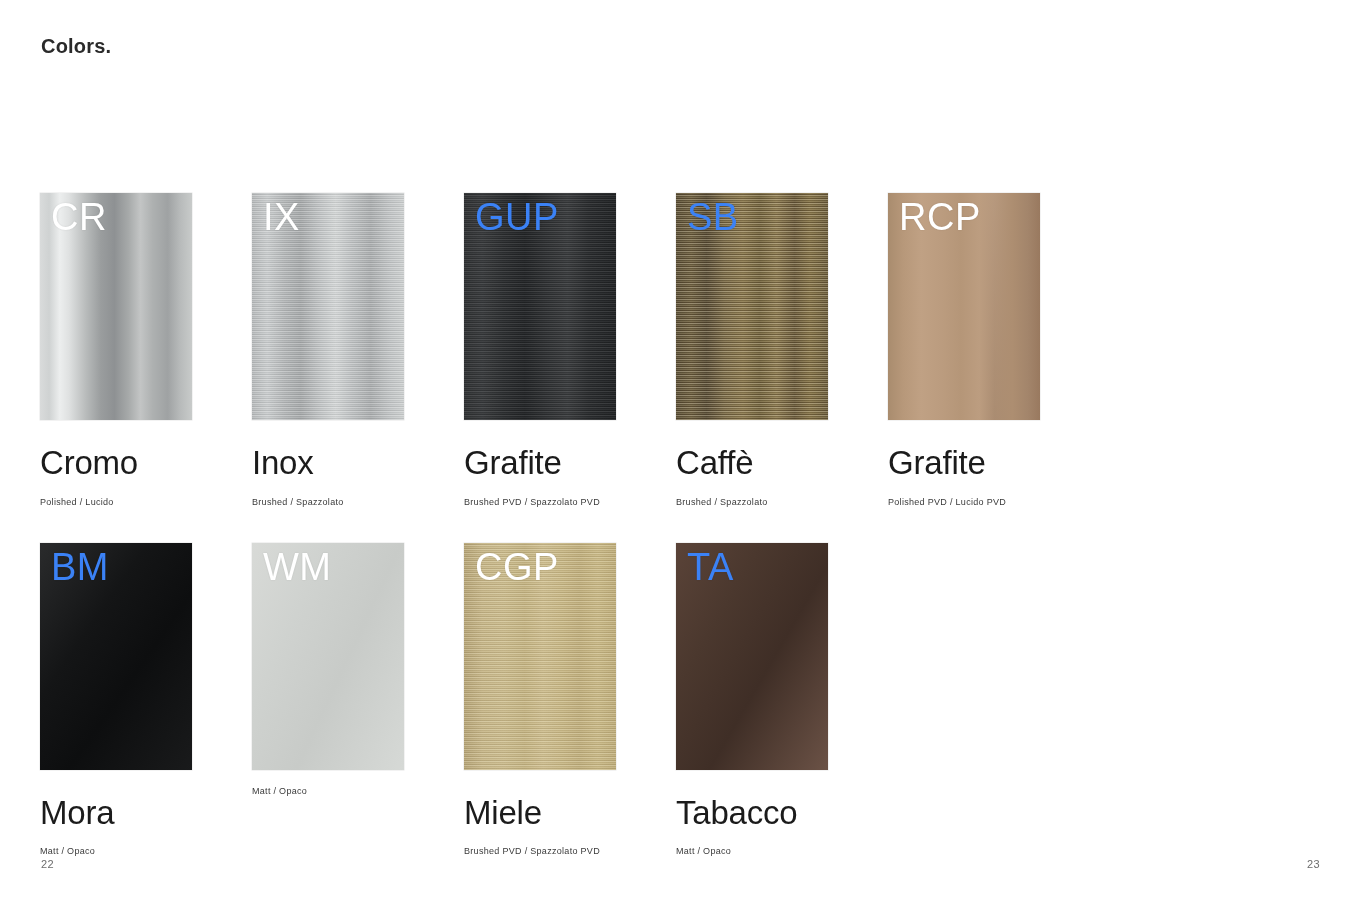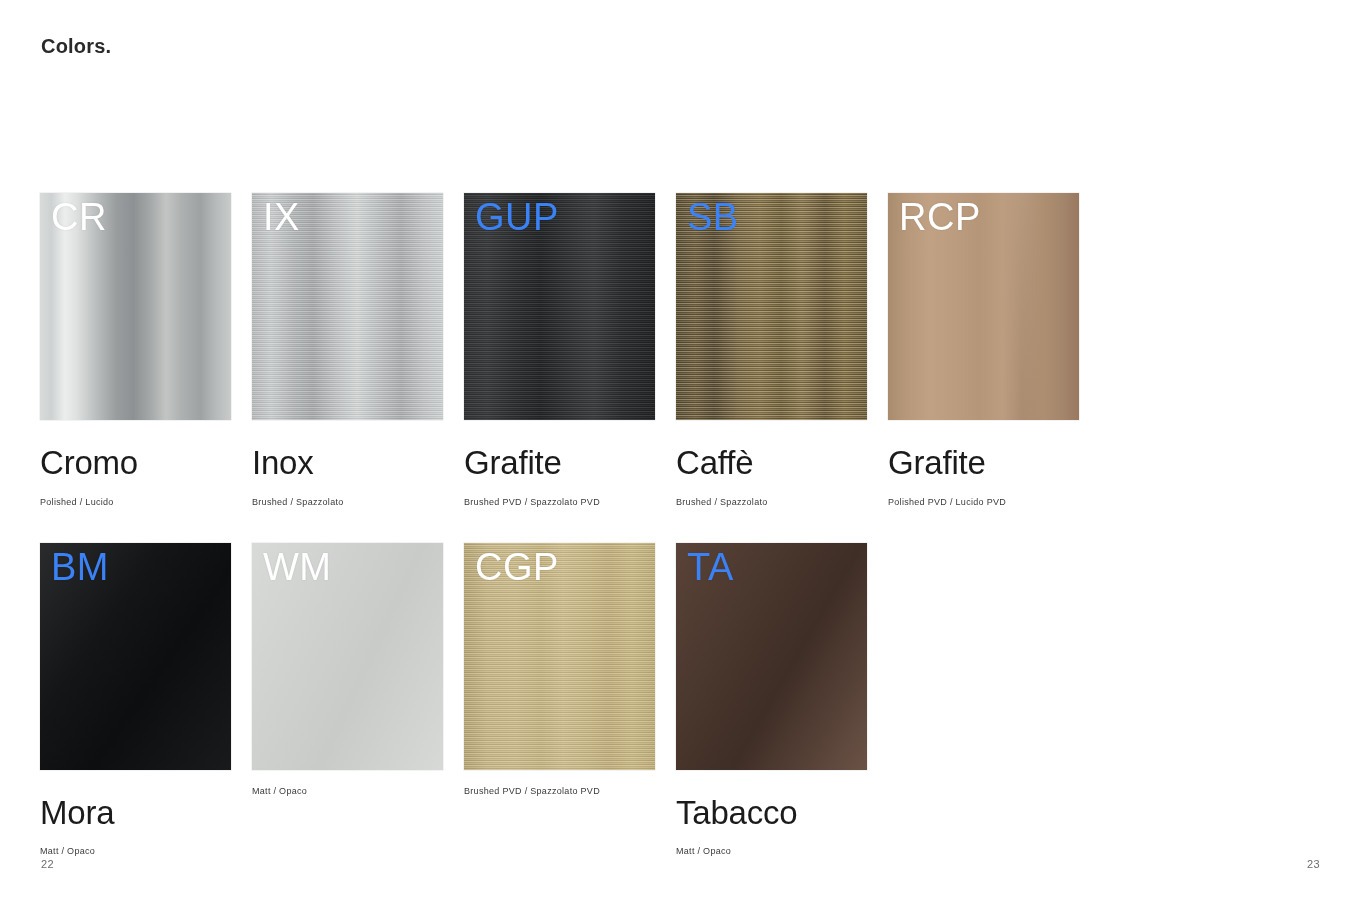--- a/index.html
+++ b/index.html
@@ -41,21 +41,21 @@
   }
   .swatch-cell {
     width: 212px;
     margin-right: 0px;
     flex: 0 0 212px;
   }
   .swatch-cell.spacer { visibility: hidden; }
 
   .swatch-chip {
     position: relative;
-    width: 191px;
+    width: 152px;
     height: 227px;
     overflow: hidden;
     box-shadow: 0 0 0 0.5px rgba(0,0,0,0.10);
   }
   .swatch-chip .tex {
     position: absolute;
     inset: 0;
   }
   .swatch-code {
     position: absolute;
@@ -268,20 +268,21 @@
         <div class="swatch-code">WM</div>
       </div>
       <div class="swatch-finish">Matt / Opaco</div>
     </div>
 
     <div class="swatch-cell">
       <div class="swatch-chip">
         <div class="tex tex-cgp"></div>
         <div class="swatch-code">CGP</div>
       </div>
+      <div class="swatch-name">Miele</div>
       <div class="swatch-finish">Brushed PVD / Spazzolato PVD</div>
     </div>
 
     <div class="swatch-cell">
       <div class="swatch-chip">
         <div class="tex tex-ta"></div>
         <div class="swatch-code dark">TA</div>
       </div>
       <div class="swatch-name">Tabacco</div>
       <div class="swatch-finish">Matt / Opaco</div>

